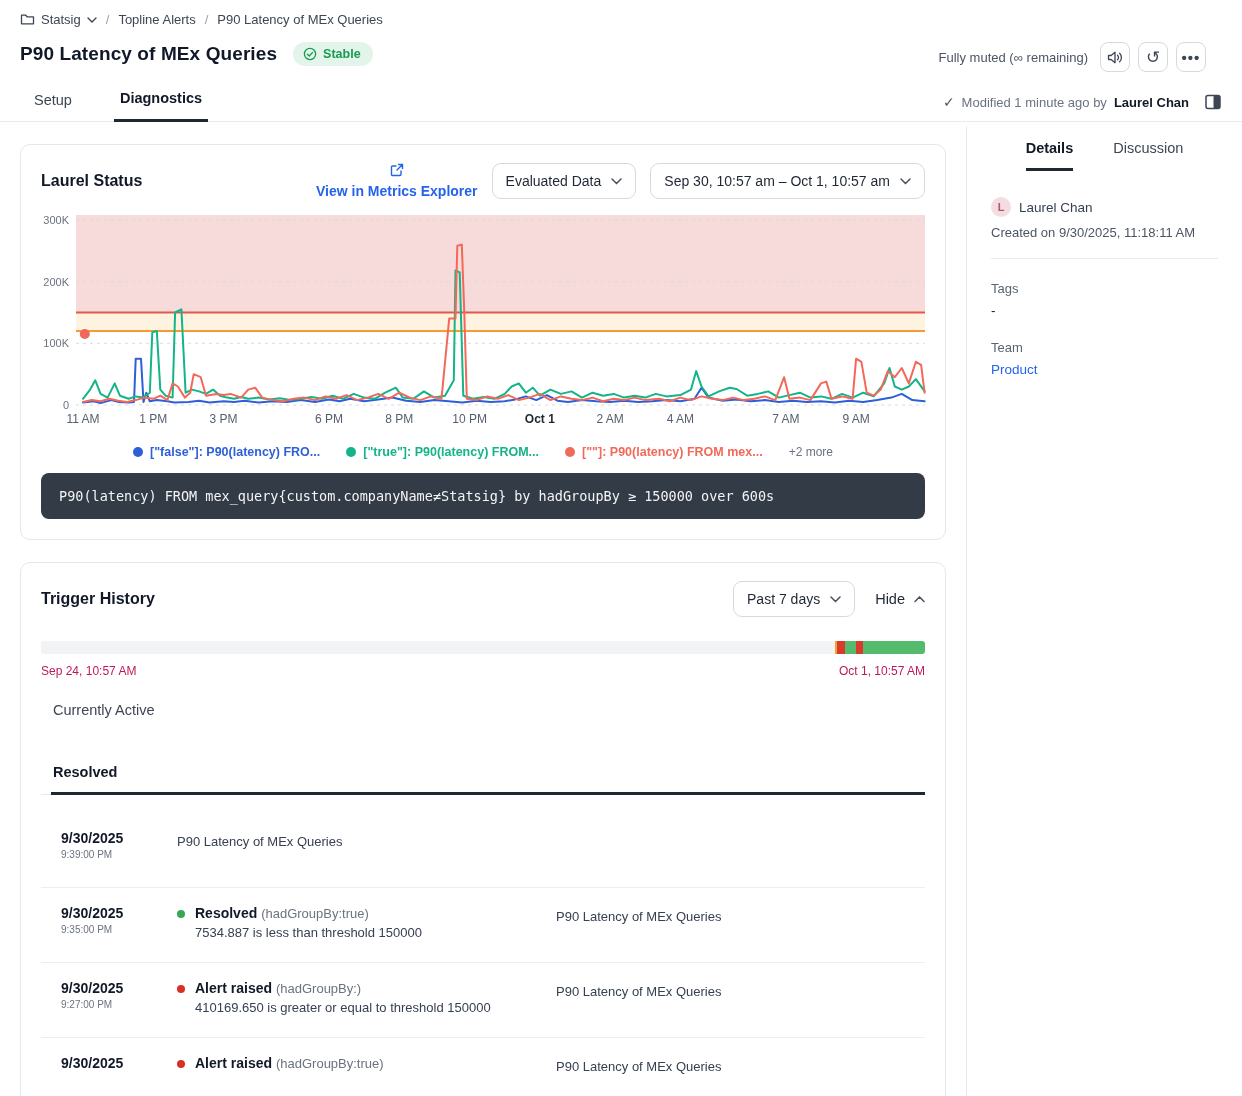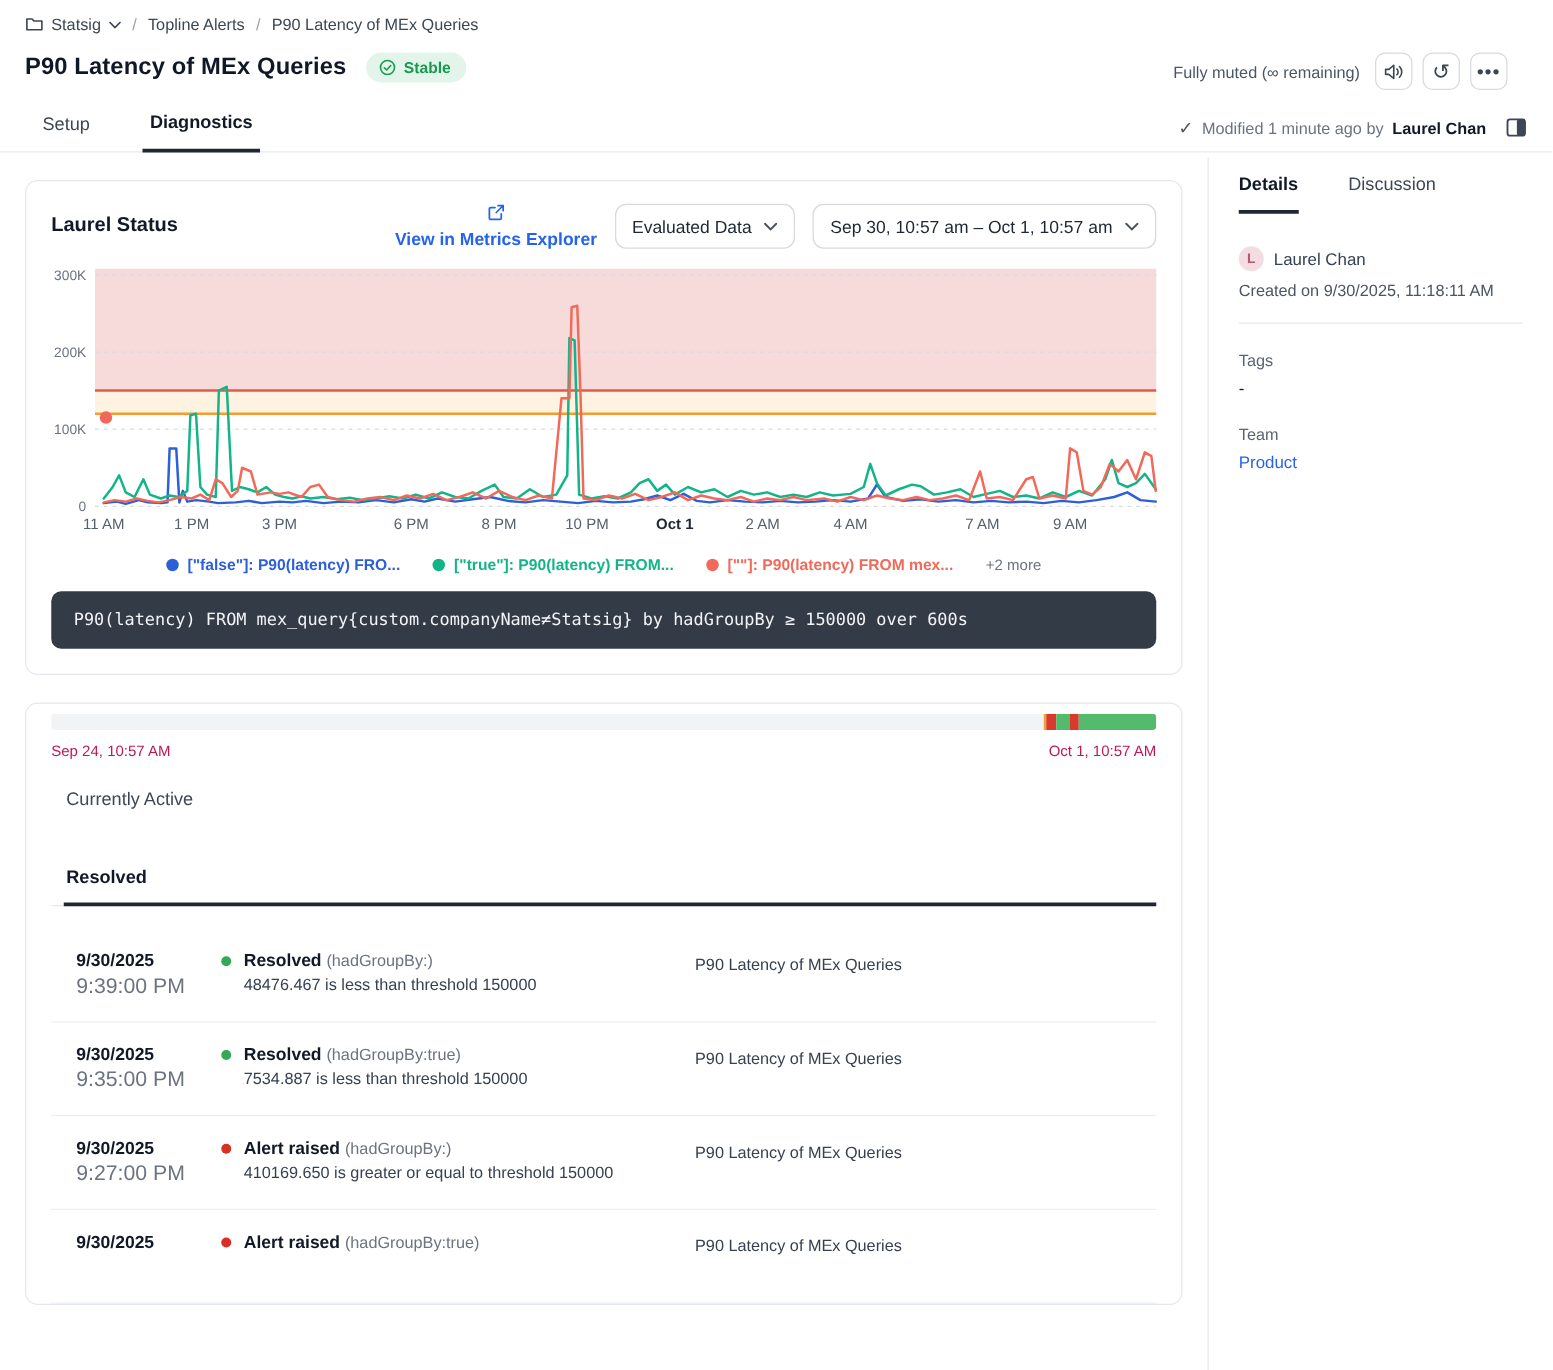--- a/index.html
+++ b/index.html
@@ -62,31 +62,31 @@
   .sub-tab { font-size:14.5px; color:#3d4654; padding:0 2px 12px 2px; cursor:pointer; }
   .sub-tab.active { font-weight:700; color:#111827; border-bottom:3px solid #1f2733; margin-bottom:-1px; }
 
   .tbl { margin:18px 20px 0 20px; }
   .tbl-head { display:grid; grid-template-columns:116px 379px 1fr; background:#f3f4f6;
     border-radius:8px 8px 0 0; padding:15px 0 15px 20px; font-size:11px; font-weight:700;
     color:#99a1ae; letter-spacing:.06em; }
   .tbl-row { display:grid; grid-template-columns:116px 379px 1fr; padding:17px 0 17px 20px;
     border-bottom:1px solid #eceef1; min-height:75px; align-items:start; }
   .cell-time .d { font-size:14px; font-weight:700; color:#111827; }
-  .cell-time .t { font-size:17px; color:#6b7280; margin-top:3px; }
+  .cell-time .t { font-size:10px; color:#6b7280; margin-top:3px; }
   .cell-event { display:flex; gap:10px; }
   .evt-dot { width:8px; height:8px; border-radius:50%; margin-top:5px; flex:none; }
   .evt-line1 { font-size:14px; color:#111827; }
   .evt-line1 b { font-weight:700; }
   .evt-line1 .qual { color:#6b7280; font-weight:400; font-size:13px; }
   .evt-line2 { font-size:13px; color:#374151; margin-top:4px; }
   .cell-title { font-size:13px; color:#374151; padding-top:4px; }
 
   
-  .dp-tabs { display:flex; gap:40px; padding-top:14px; }
+  .dp-tabs { display:flex; gap:40px; padding-top:14px;justify-content:center; }
   .dp-tab { font-size:14.5px; color:#3d4654; padding-bottom:12px; cursor:pointer; }
   .dp-tab.active { font-weight:700; color:#111827; border-bottom:3px solid #1f2733; }
   .dp-owner { display:flex; align-items:center; gap:8px; margin-top:26px; }
   .avatar { width:20px; height:20px; border-radius:50%; background:#f3dde2; color:#b4566e;
     font-size:11px; font-weight:700; display:flex; align-items:center; justify-content:center; }
   .owner-name { font-size:13.5px; color:#374151; }
   .created-on { font-size:13px; color:#4b5563; margin-top:8px; }
   .dp-divider { border-top:1px solid #e7e9ee; margin:18px 0 0 0; }
   .dp-field { margin-top:22px; }
   .dp-label { font-size:13px; color:#5b6472; }
@@ -229,20 +229,36 @@
           <span class="legend-dot" style="background: rgb(242, 105, 90);"></span>
           <span>[""]: P90(latency) FROM mex...</span>
         </span>
         <span class="legend-more">+2 more</span>
       </div>
 
     <div class="code-block">P90(latency) FROM mex_query{custom.companyName≠Statsig} by hadGroupBy ≥ 150000 over 600s</div>
   </div>
 
   <div class="card">
+    <div class="card-head" style="padding-bottom:16px;">
+      <span class="card-title">Trigger History</span>
+      <span class="head-spacer"></span>
+      <button class="select-btn">
+        <span>Past 7 days</span>
+        <svg class="chev-ic" width="11" height="7" viewBox="0 0 11 7">
+          <polyline points="1,1 5.5,5.5 10,1" fill="none" stroke="#49505c" stroke-width="1.5" stroke-linecap="round"></polyline>
+        </svg>
+      </button>
+      <span style="display:flex; align-items:center; gap:9px; margin-left:20px; font-size:14.5px; color:#1f2733; cursor:pointer;">
+        <span>Hide</span>
+        <svg width="11" height="7" viewBox="0 0 11 7">
+          <polyline points="1,5.5 5.5,1 10,5.5" fill="none" stroke="#49505c" stroke-width="1.5" stroke-linecap="round"></polyline>
+        </svg>
+      </span>
+    </div>
 
     <div class="trigger-bar" id="trigger-bar">
         <div style="width: 89.8%; background: rgb(242, 243, 245);"></div>
         <div style="width: 0.3%; background: rgb(240, 163, 47);"></div>
         <div style="width: 0.8%; background: rgb(217, 58, 43);"></div>
         <div style="width: 1.3%; background: rgb(85, 187, 108);"></div>
         <div style="width: 0.8%; background: rgb(217, 58, 43);"></div>
         <div style="width: 7%; background: rgb(85, 187, 108);"></div>
       </div>
     <div class="bar-labels">
@@ -255,27 +271,20 @@
       <span class="sub-tab active">Resolved</span>
     </div>
 
     <div class="tbl">
       <div id="tbl-body">
   <div class="tbl-row">
     <div class="cell-time">
       <div class="d">9/30/2025</div>
       <div class="t">9:39:00 PM</div>
     </div>
-    <div class="cell-event">
-      <span class="evt-dot" style="background: rgb(52, 168, 83);"></span>
-      <span>
-        <div class="evt-line1"><b>Resolved</b> <span class="qual">(hadGroupBy:)</span></div>
-        <div class="evt-line2">48476.467 is less than threshold 150000</div>
-      </span>
-    </div>
     <div class="cell-title">P90 Latency of MEx Queries</div>
   </div>
 
   <div class="tbl-row">
     <div class="cell-time">
       <div class="d">9/30/2025</div>
       <div class="t">9:35:00 PM</div>
     </div>
     <div class="cell-event">
       <span class="evt-dot" style="background: rgb(52, 168, 83);"></span>

